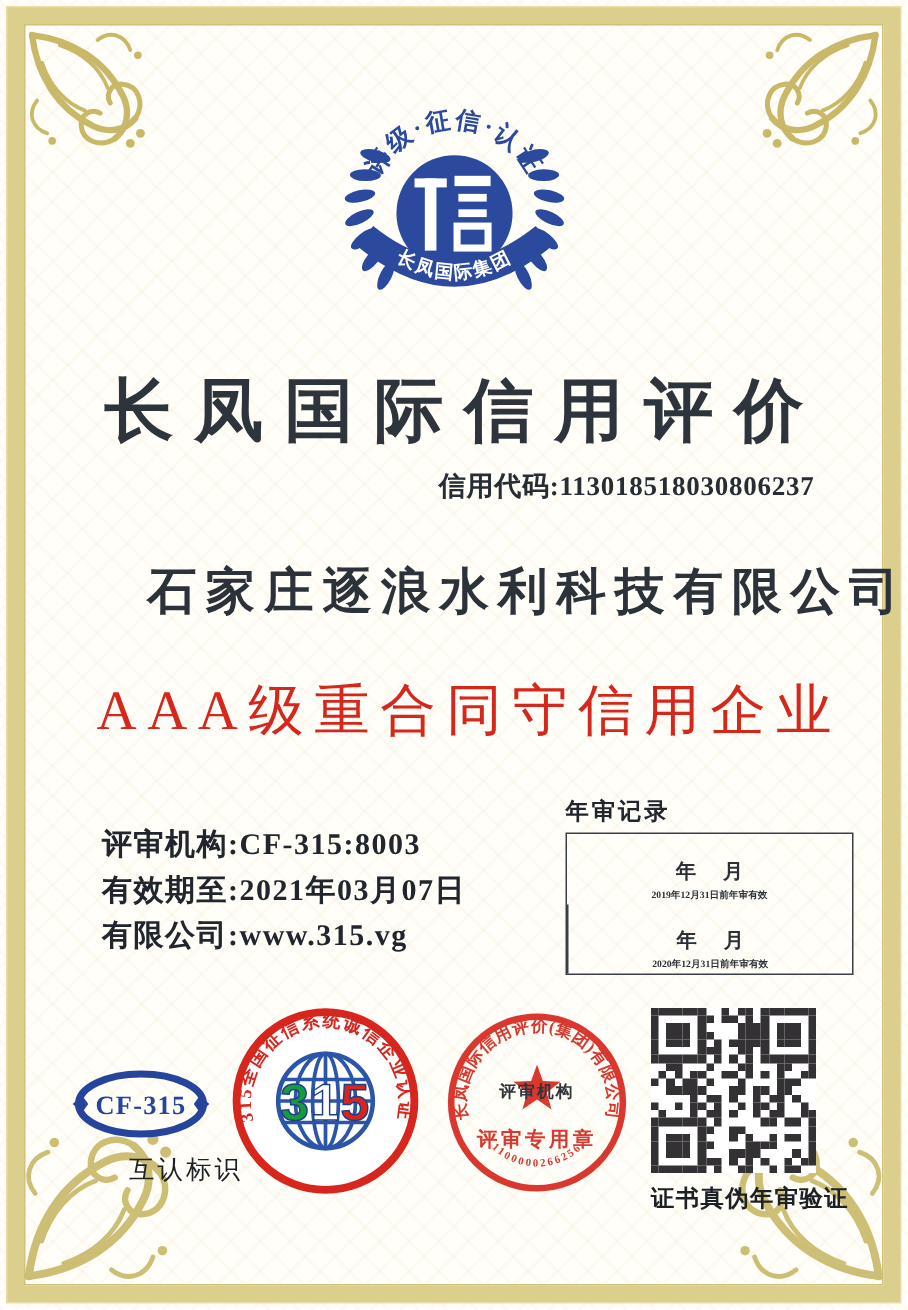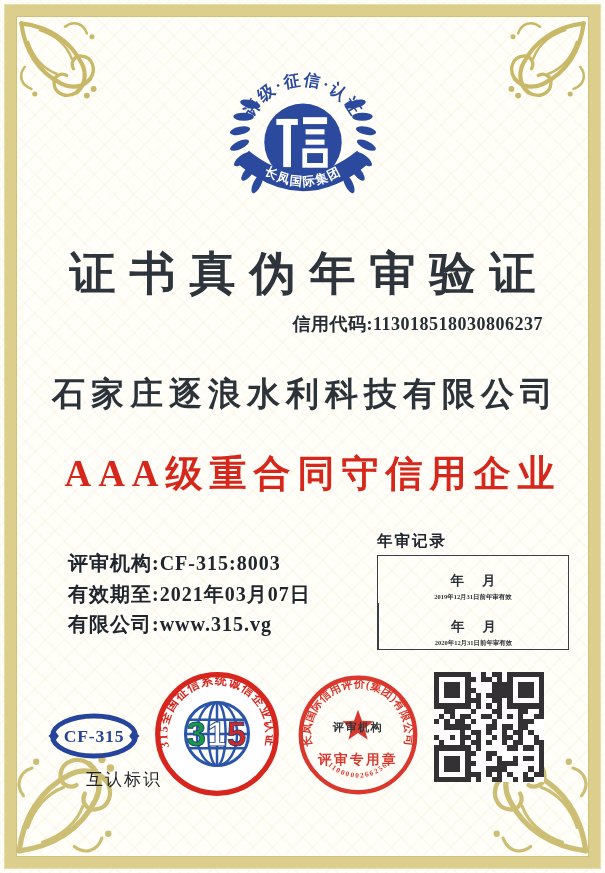--- a/index.html
+++ b/index.html
@@ -15,25 +15,25 @@
   .corner.bl{left:15px;bottom:18px;width:106px;height:106px;transform:scaleY(-1);}
   .corner.br{right:15px;bottom:18px;width:106px;height:106px;transform:scale(-1,-1);}
   .corner.bl, .corner.br{opacity:.9;}
 
   .emblem{position:absolute;left:50%;top:60px;transform:translateX(-50%);width:172px;height:166px;}
 
   .title{position:absolute;left:0;right:0;top:243px;text-align:center;
     font-family:"Liberation Sans",sans-serif;font-weight:900;font-size:46px;
     letter-spacing:14px;padding-left:14px;color:#2e343c;}
   .credit-code{position:absolute;right:62px;top:312px;font-weight:700;font-size:18px;color:#272d35;letter-spacing:.5px;}
-  .company{position:absolute;left:0;right:0;top:372px;text-align:center;
+  .company{position:absolute;left:0;right:0;top:372px;text-align:right;
     font-family:"Liberation Sans",sans-serif;font-weight:900;font-size:33px;
     letter-spacing:6px;padding-left:6px;color:#2c323a;}
   .award{position:absolute;left:0;right:0;top:449px;text-align:center;
-    font-weight:700;font-size:37px;letter-spacing:7px;padding-left:21px;color:#d6271c;}
+    font-weight:400;font-size:37px;letter-spacing:7px;padding-left:21px;color:#d6271c;}
 
   .details{position:absolute;left:68px;top:548px;font-weight:700;font-size:20px;color:#21262e;line-height:30.5px;letter-spacing:1px;}
 
   .annual{position:absolute;left:377px;top:531px;width:192px;}
   .annual-title{font-weight:700;font-size:15.5px;color:#21262e;letter-spacing:2px;}
   .annual-box{margin-top:3px;height:93px;border:1.3px solid #3a3f46;display:flex;flex-direction:column;}
   .annual-cell{flex:1;position:relative;}
   .annual-cell + .annual-cell{border-left:1.3px solid #3a3f46;}
   .ym{position:absolute;left:0;right:0;bottom:13px;text-align:center;font-weight:700;font-size:13.5px;color:#2b3036;}
   .ym span{margin:0 9px;}
@@ -124,21 +124,21 @@
       <rect x="103" y="80" width="22" height="6"></rect>
       <rect x="103" y="92" width="22" height="6"></rect>
       <rect x="102" y="105" width="24" height="17" fill="none" stroke="#ffffff" stroke-width="5.5"></rect>
     </g>
     <path d="M 24 120 Q 100 184 176 120 L 163 105 Q 100 156 37 105 Z" fill="#2b4a9e"></path>
     <text font-size="14.5" font-weight="bold" fill="#ffffff" letter-spacing="1.5">
       <textPath href="#arcBan" xlink:href="#arcBan" startOffset="50%" text-anchor="middle">长凤国际集团</textPath>
     </text>
   </svg>
 
-  <div class="title">证书真伪年审验证</div>
+  <div class="title">长凤国际信用评价</div>
   <div class="credit-code">信用代码:113018518030806237</div>
   <div class="company">石家庄逐浪水利科技有限公司</div>
   <div class="award">AAA级重合同守信用企业</div>
 
   <div class="details">
     <div>评审机构:CF-315:8003</div>
     <div>有效期至:2021年03月07日</div>
     <div>有限公司:www.315.vg</div>
   </div>
 
@@ -638,15 +638,16 @@
         <div class="d"></div>
         <div></div>
         <div></div>
         <div class="d"></div>
         <div></div>
         <div class="d"></div>
         <div class="d"></div>
         <div></div>
         <div></div>
       </div>
+    <div class="qr-caption">证书真伪年审验证</div>
   </div>
 
 </div>
 
 </body></html>

